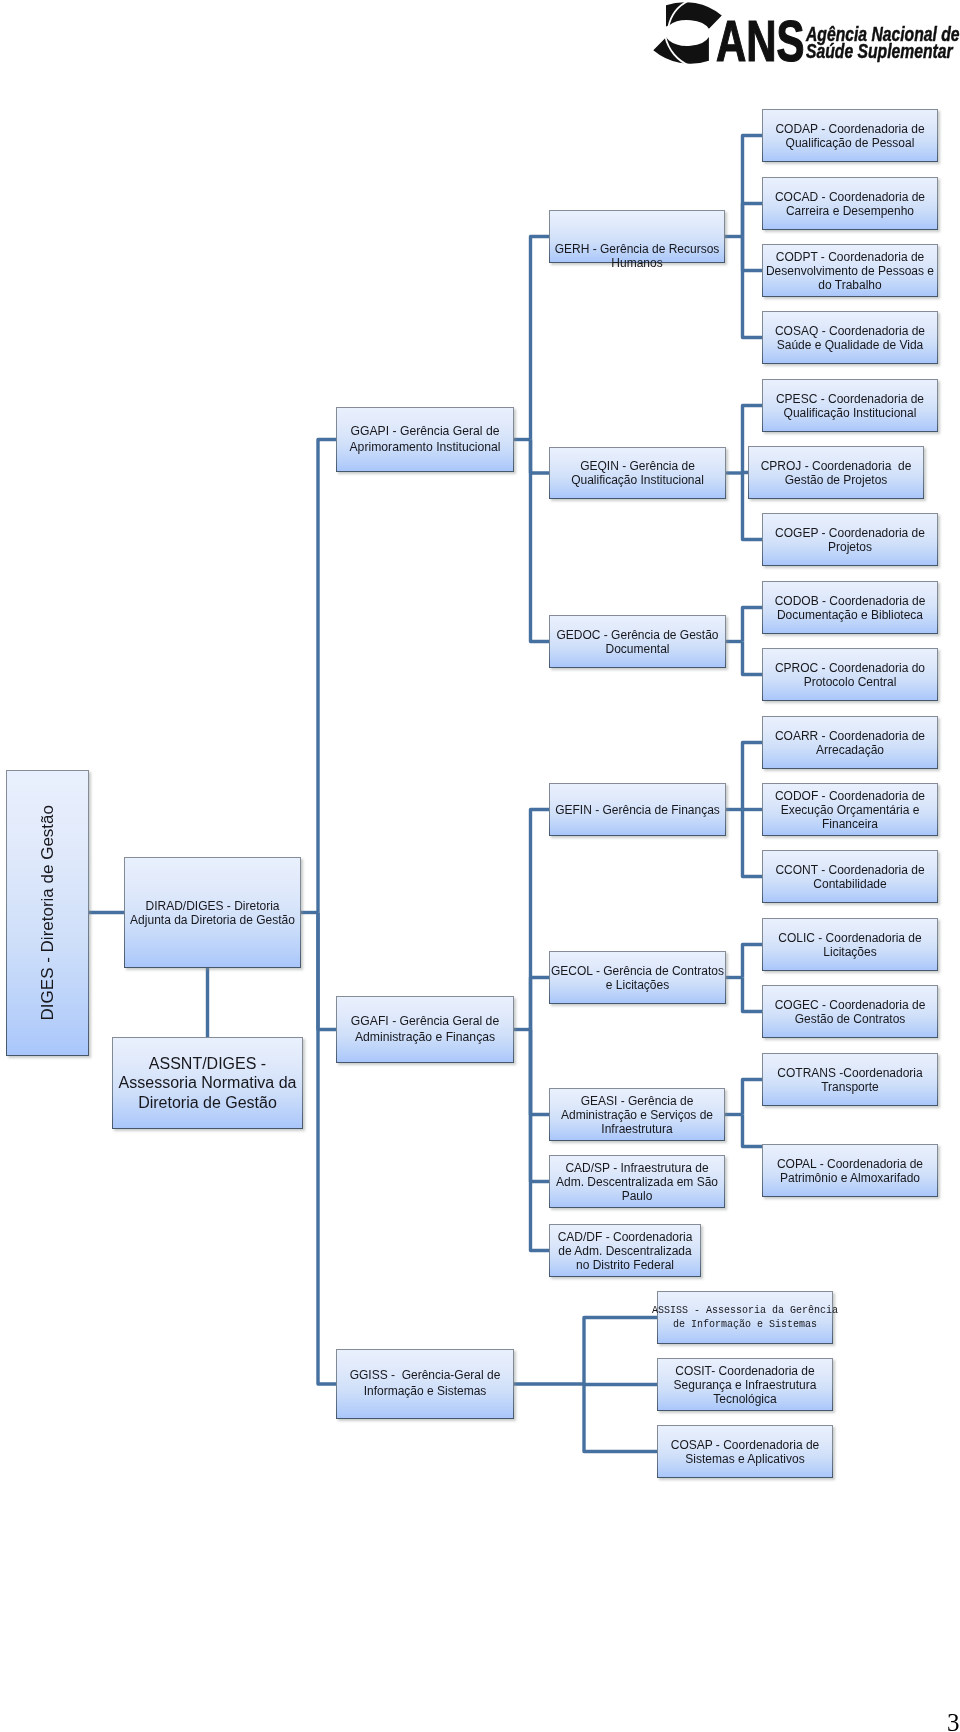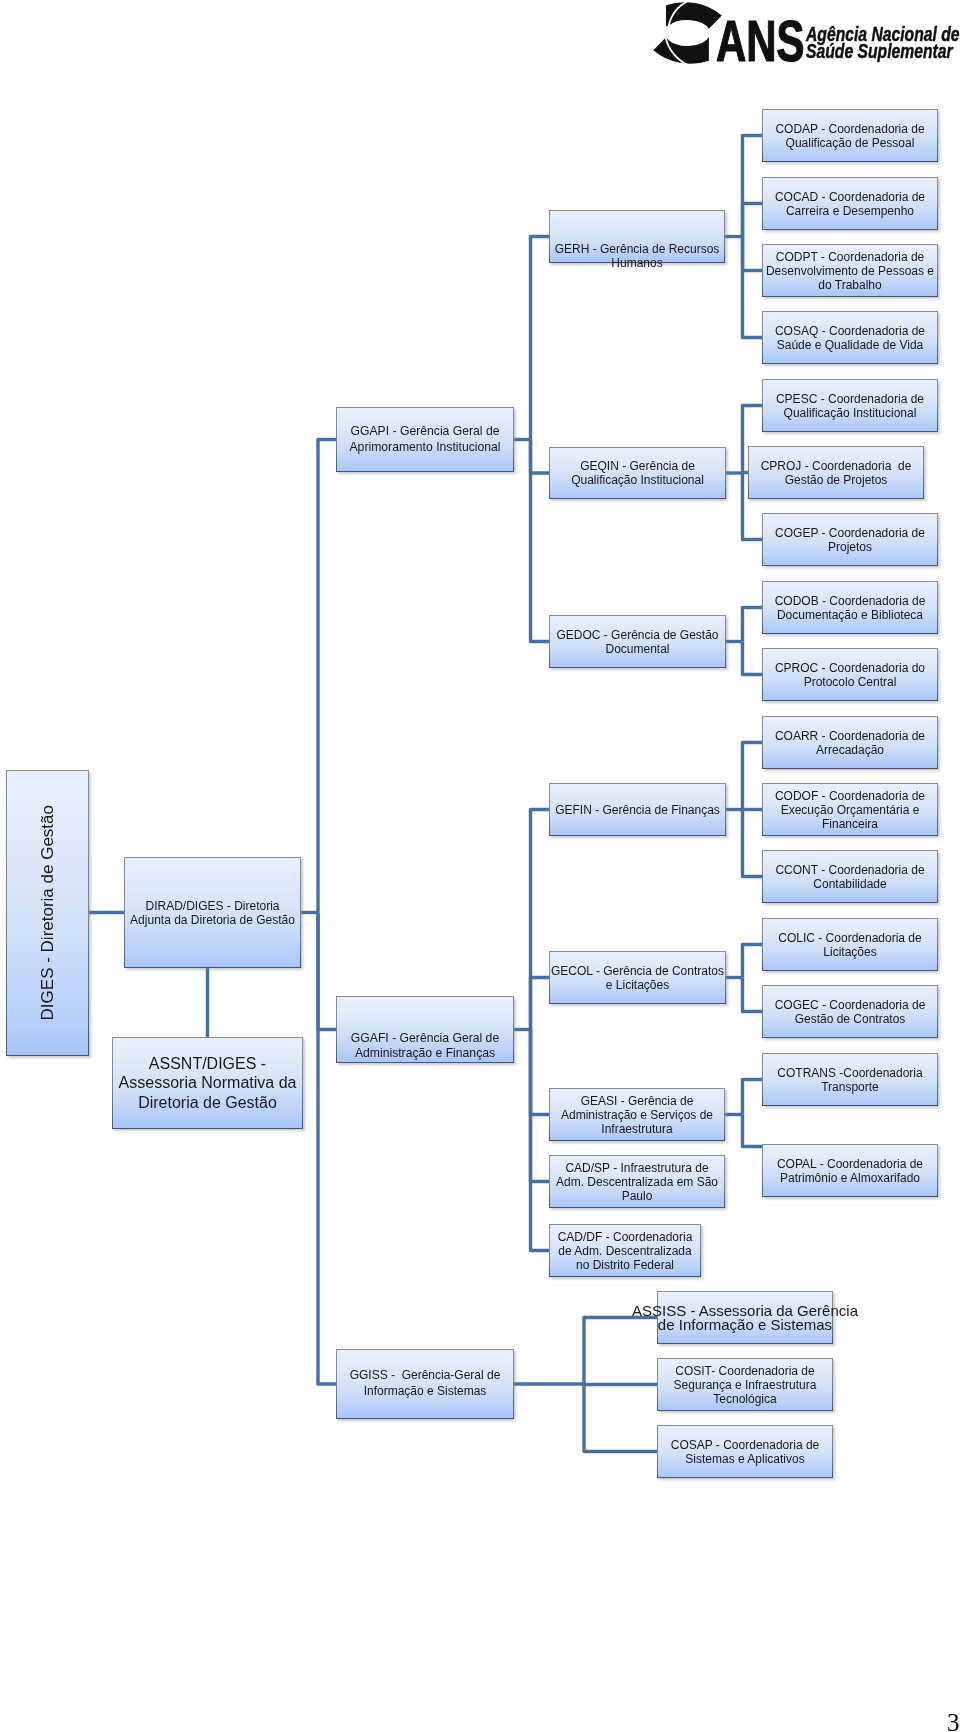--- a/index.html
+++ b/index.html
@@ -109,21 +109,21 @@
     </div>
     <div class="node" style="left: 112px; top: 1037px; width: 191px; height: 92px; font-size: 16px;">
       <span class="txt" style="line-height: 19.5px;">ASSNT/DIGES -
 Assessoria Normativa da
 Diretoria de Gestão</span>
     </div>
     <div class="node" style="left: 336px; top: 407px; width: 178px; height: 65px; font-size: 12.2px;">
       <span class="txt" style="line-height: 15.6px;">GGAPI - Gerência Geral de
 Aprimoramento Institucional</span>
     </div>
-    <div class="node" style="left: 336px; top: 996px; width: 178px; height: 67px; font-size: 12.2px; align-items: flex-end;">
+    <div class="node" style="left: 336px; top: 996px; width: 178px; height: 67px; font-size: 12.2px;">
       <span class="txt" style="line-height: 15.6px;">GGAFI - Gerência Geral de
 Administração e Finanças</span>
     </div>
     <div class="node" style="left: 336px; top: 1349px; width: 178px; height: 70px; font-size: 12px;">
       <span class="txt" style="line-height: 15.9px;">GGISS -  Gerência-Geral de
 Informação e Sistemas</span>
     </div>
     <div class="node" style="left: 549px; top: 210px; width: 176px; height: 53px; font-size: 12px;">
       <span class="txt" style="line-height: 14px; margin-top: 39px;">GERH - Gerência de Recursos
 Humanos</span>
@@ -217,21 +217,21 @@
 Gestão de Contratos</span>
     </div>
     <div class="node" style="left: 762px; top: 1053px; width: 176px; height: 53px; font-size: 12px;">
       <span class="txt" style="line-height: 14px;">COTRANS -Coordenadoria
 Transporte</span>
     </div>
     <div class="node" style="left: 762px; top: 1120px; width: 176px; height: 53px; font-size: 12px; margin-top: 24px;">
       <span class="txt" style="line-height: 14px;">COPAL - Coordenadoria de
 Patrimônio e Almoxarifado</span>
     </div>
-    <div class="node" style="left: 657px; top: 1291px; width: 176px; height: 53px; font-size: 15px;">
+    <div class="node" style="left: 657px; top: 1291px; width: 176px; height: 53px; font-size: 10px; font-family: Liberation Mono, monospace;">
       <span class="txt" style="line-height: 14px;">ASSISS - Assessoria da Gerência
 de Informação e Sistemas</span>
     </div>
     <div class="node" style="left: 657px; top: 1358px; width: 176px; height: 53px; font-size: 12px; text-align: center;">
       <span class="txt" style="line-height: 14px;">COSIT- Coordenadoria de
 Segurança e Infraestrutura
 Tecnológica</span>
     </div>
     <div class="node" style="left: 657px; top: 1425px; width: 176px; height: 53px; font-size: 12px;">
       <span class="txt" style="line-height: 14px;">COSAP - Coordenadoria de

